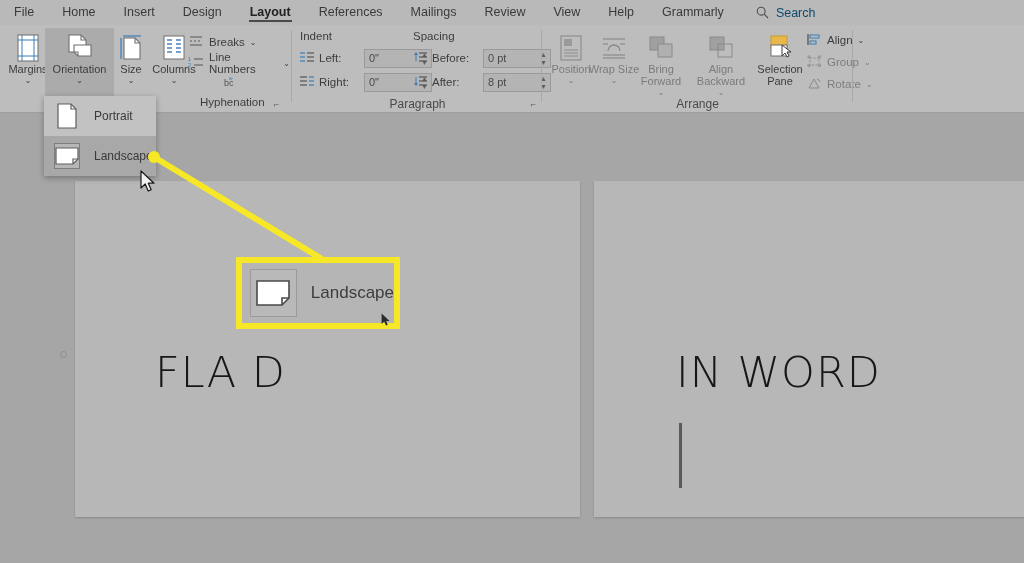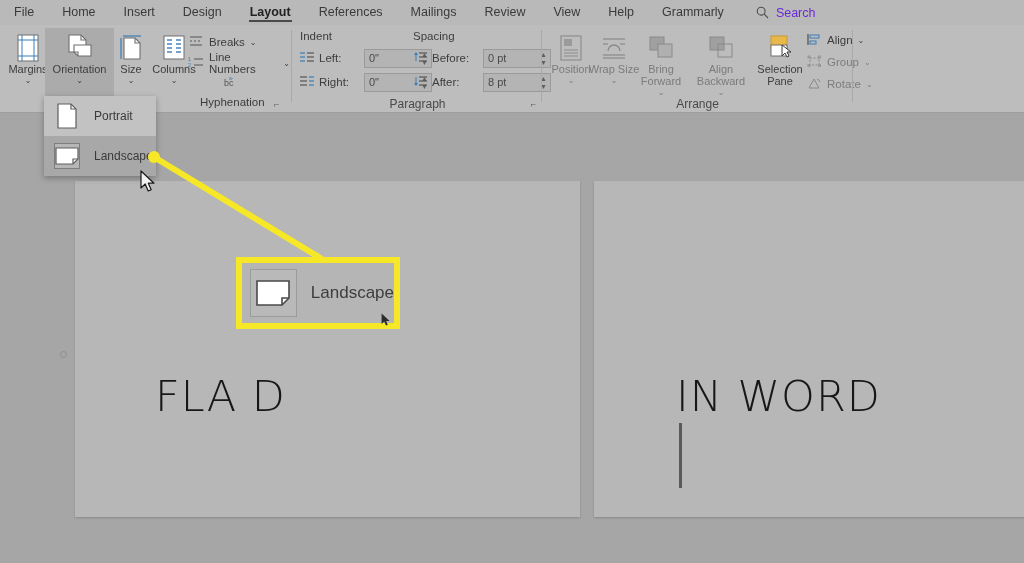--- a/index.html
+++ b/index.html
@@ -31,21 +31,21 @@
     white-space:nowrap;
     cursor:default;
   }
   .tab.active{ color:#222; font-weight:700; }
   .tab.active::after{
     content:""; position:absolute; left:13px; right:13px; bottom:3px;
     height:2px; background:#4a4a4a;
   }
   #search-box{
     display:flex; align-items:center; gap:7px;
-    margin-left:18px; font-size:12.5px; color:#6d28d9;
+    margin-left:18px; font-size:12.5px; color:#0c4a6e;
   }
   #search-box svg{ display:block; }
 
   #ribbon{
     position:absolute; left:0; top:25px; width:1024px; height:88px;
     background:#bdbdbd;
     border-bottom:1px solid #9f9f9f;
   }
   .group{
     position:absolute; top:0; height:88px;
@@ -114,21 +114,20 @@
     position:absolute; top:68px; height:336px;
     background:#b7b7b7;
     box-shadow:0 1px 2px rgba(0,0,0,.18);
   }
   #page-left{ left:75px; width:505px; }
   #page-right{ left:594px; width:470px; }
   .page-text{
     position:absolute; font-size:43px; letter-spacing:1px;
     color:#171717; font-family:"DejaVu Sans", sans-serif; font-weight:300;
     white-space:nowrap;
-    margin-top:24px;
   }
   #left-text{ left:80px; top:166px; }
   #right-text{ left:82px; top:166px; }
   #text-caret{
     position:absolute; left:85px; top:242px; width:3px; height:65px; background:#5a5a5a;
   }
   #margin-dot{
     position:absolute; left:60px; top:238px; width:7px; height:7px;
     border-radius:50%; border:1px solid #8e8e8e;
   }

